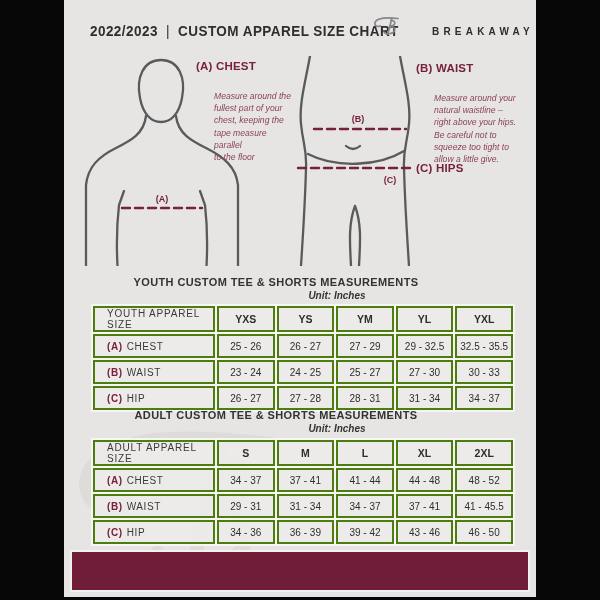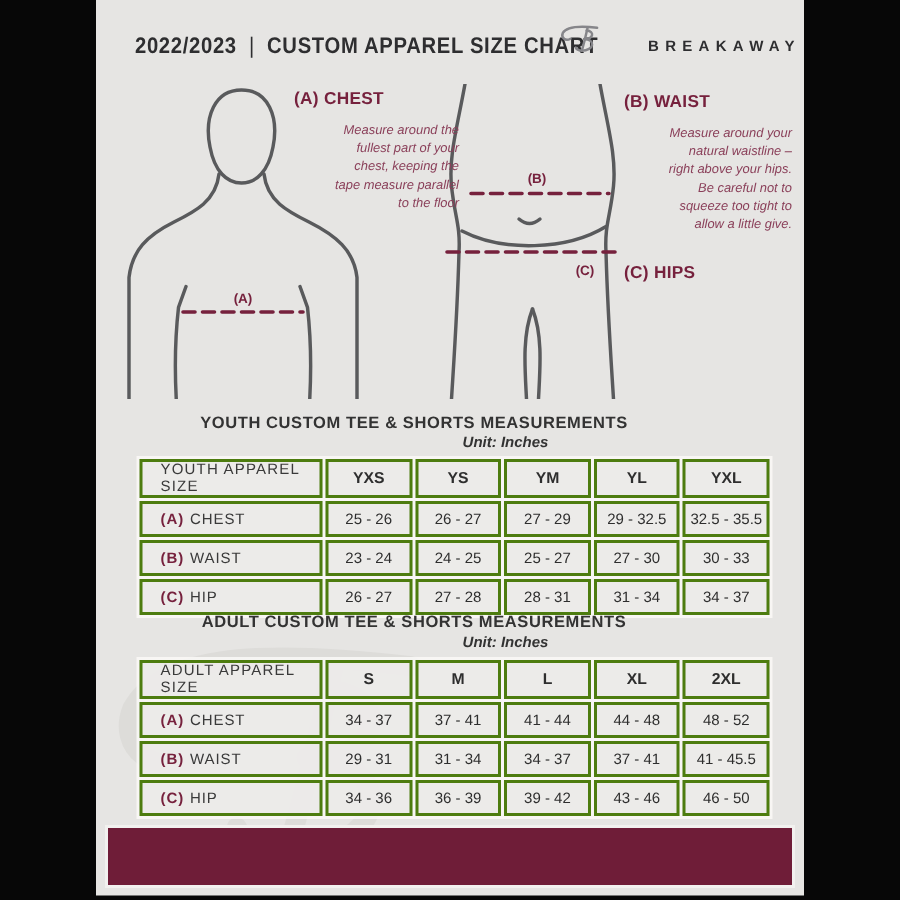--- a/index.html
+++ b/index.html
@@ -14,25 +14,25 @@
     font-size:15px;font-weight:700;color:#2e2e30;letter-spacing:.5px;
     transform:scaleX(.9);transform-origin:left center;}
   .hdr-title .sep{margin:0 9px;font-weight:400;color:#2e2e30;}
   .logo{position:absolute;left:308px;top:13px;}
   .brand{position:absolute;left:368px;top:26px;font-size:10px;font-weight:700;
     letter-spacing:4.2px;color:#2e2e30;white-space:nowrap;}
 
   
   .guide{position:absolute;}
   .guide h3{margin:0 0 7px 0;font-size:11.5px;font-weight:700;color:#76213d;letter-spacing:.2px;}
-  .guide p{margin:8px;font-size:8.6px;font-style:italic;line-height:1.42;
-    color:#8a3f59;white-space:pre-line;text-align:right;}
+  .guide p{margin:18px;font-size:8.6px;font-style:italic;line-height:1.42;
+    color:#8a3f59;white-space:pre-line;}
   .g-chest{left:132px;top:60px;width:118px;}
   .g-waist{left:352px;top:62px;width:120px;}
-  .g-hips{left:352px;top:176px;width:124px;}
+  .g-hips{left:352px;top:162px;width:124px;}
 
   .fig{position:absolute;}
   .fig-torso{left:14px;top:56px;}
   .fig-lower{left:226px;top:56px;}
   .fig path,.fig ellipse{fill:none;stroke:#595a5c;stroke-width:2.3;stroke-linecap:round;}
   .fig .dash{stroke:#76213d;stroke-width:2.4;stroke-dasharray:8 5;}
   .fig text{font-family:"Liberation Sans",sans-serif;font-size:9px;font-weight:700;fill:#76213d;}
 
   
   .watermark{position:absolute;left:-4px;top:408px;opacity:.65;}

